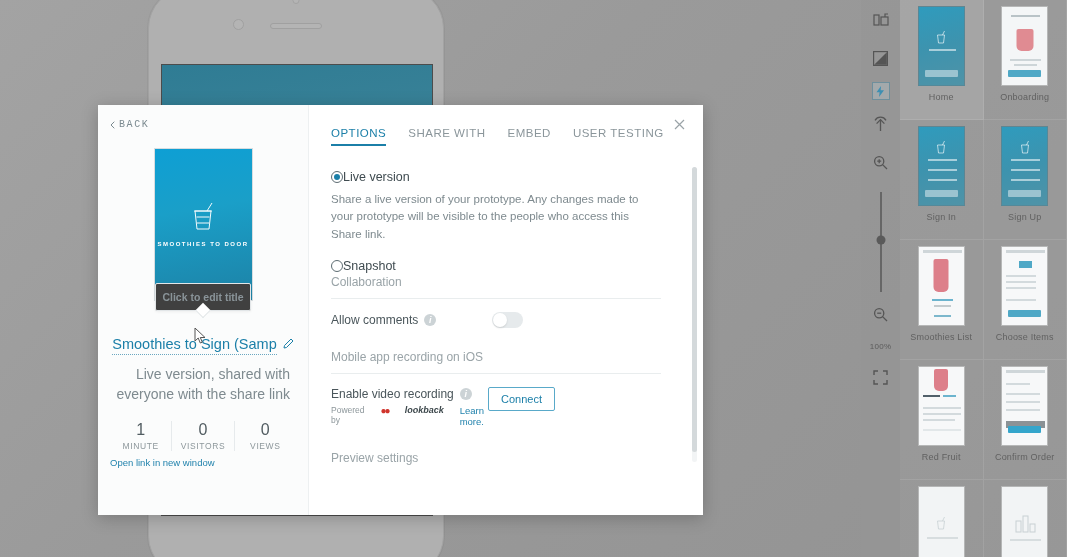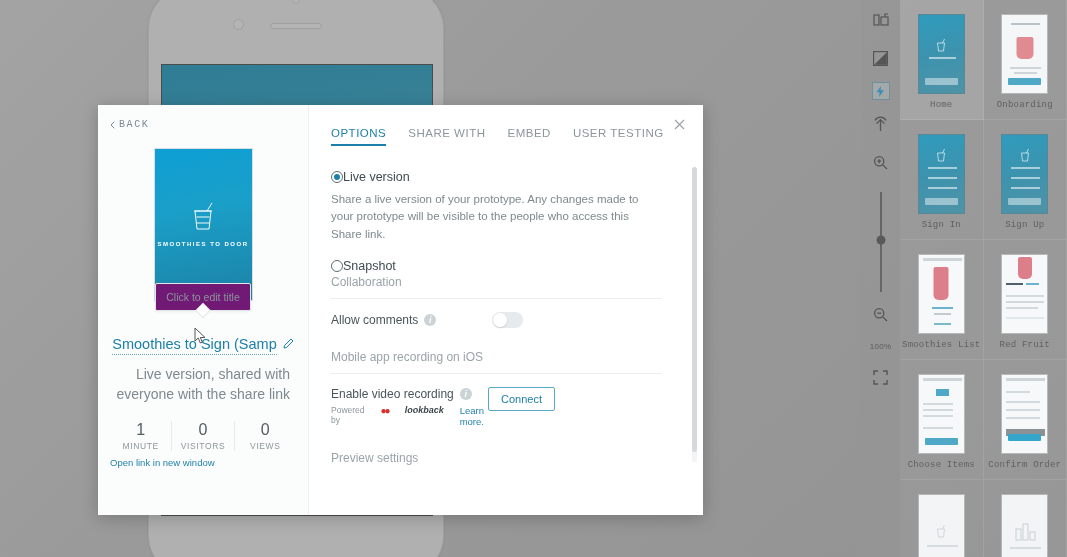--- a/index.html
+++ b/index.html
@@ -91,23 +91,22 @@
     grid-template-columns: 1fr 1fr;
     grid-auto-rows: 120px;
     overflow: hidden;
   }
   .screen-cell {
     position: relative;
     border-right: 1px solid rgba(255,255,255,.10);
     border-bottom: 1px solid rgba(255,255,255,.10);
     display: flex; flex-direction: column;
     align-items: center; justify-content: flex-start;
-    padding-top: 14px;
+    padding-top: 6px;
     cursor: pointer;
-    font-family: Liberation Mono, monospace;
   }
   .screen-cell.selected { background: rgba(185,185,185,.38); }
   .thumb {
     width: 47px; height: 80px;
     border: 1px solid rgba(120,120,120,.5);
     overflow: hidden;
     position: relative;
     background: #d9dde0;
   }
   .thumb.teal { background: linear-gradient(165deg,#2f9bbd 0%, #3d93ae 50%, #4f93a7 100%); }
@@ -164,27 +163,28 @@
   .cup-icon { width: 26px; height: 30px; opacity: .95; }
   .proto-brand {
     margin-top: 9px;
     font-size: 6px; letter-spacing: 1.5px; color: #ffffff; font-weight: bold;
   }
   .tooltip {
     position: absolute;
     left: 50%; transform: translateX(-50%);
     top: 178px;
     width: 96px;
-    background: #701a75;
+    background: #404040;
     border: 1px solid #e2e6e8;
     border-radius: 2px;
     padding: 7px 4px;
     text-align: center;
     font-size: 10.5px; color: #8a9499;
     box-shadow: 0 1px 3px rgba(0,0,0,.06);
+    font-weight: bold;
   }
   .tooltip:after {
     content: ""; position: absolute;
     left: 50%; bottom: -6px; transform: translateX(-50%) rotate(45deg);
     width: 10px; height: 10px; background: #fff;
     border-right: 1px solid #e2e6e8; border-bottom: 1px solid #e2e6e8;
   }
   .title-row {
     margin-top: 34px;
     display: flex; align-items: baseline; justify-content: center; gap: 6px;
@@ -452,42 +452,42 @@
         <div class="thumb-glass" style="top:12px;background:#dd7f8a;width:15px;height:33px;"></div>
         <div class="mini-line" style="left:13px;top:52px;width:21px;height:2px;background:#6cb4ce;"></div>
         <div class="mini-line" style="left:15px;top:58px;width:17px;height:2px;background:#c3cbce;"></div>
         <div class="mini-line" style="left:15px;top:68px;width:17px;height:2px;background:#7cb7cc;"></div>
       </div>
       <div class="thumb-label">Smoothies List</div>
     </div>
 
     <div class="screen-cell">
       <div class="thumb" style="background:#f7f8f9;">
+        <div class="mini-line" style="left:4px;top:3px;width:39px;height:3px;background:#cfd6d9;"></div>
+        <div class="mini-line" style="left:17px;top:14px;width:13px;height:7px;background:#4fa8c6;"></div>
+        <div class="mini-line" style="left:4px;top:28px;width:30px;height:2px;background:#d3dadd;"></div>
+        <div class="mini-line" style="left:4px;top:34px;width:30px;height:2px;background:#d3dadd;"></div>
+        <div class="mini-line" style="left:4px;top:40px;width:30px;height:2px;background:#d3dadd;"></div>
+        <div class="mini-line" style="left:4px;top:52px;width:30px;height:2px;background:#d3dadd;"></div>
+        <div class="thumb-btn" style="background:#4fa8c6;"></div>
+      </div>
+      <div class="thumb-label">Choose Items</div>
+    </div>
+
+    <div class="screen-cell">
+      <div class="thumb" style="background:#f7f8f9;">
         <div class="thumb-glass" style="top:2px;background:#dd7f8a;width:14px;height:22px;"></div>
         <div class="mini-line" style="left:4px;top:28px;width:17px;height:2px;background:#51606a;"></div>
         <div class="mini-line" style="left:24px;top:28px;width:13px;height:2px;background:#6cb4ce;"></div>
         <div class="mini-line" style="left:4px;top:40px;width:38px;height:2px;background:#d3dadd;"></div>
         <div class="mini-line" style="left:4px;top:46px;width:38px;height:2px;background:#d3dadd;"></div>
         <div class="mini-line" style="left:4px;top:52px;width:32px;height:2px;background:#d3dadd;"></div>
         <div class="mini-line" style="left:4px;top:62px;width:38px;height:2px;background:#e2e7e9;"></div>
       </div>
       <div class="thumb-label">Red Fruit</div>
-    </div>
-
-    <div class="screen-cell">
-      <div class="thumb" style="background:#f7f8f9;">
-        <div class="mini-line" style="left:4px;top:3px;width:39px;height:3px;background:#cfd6d9;"></div>
-        <div class="mini-line" style="left:17px;top:14px;width:13px;height:7px;background:#4fa8c6;"></div>
-        <div class="mini-line" style="left:4px;top:28px;width:30px;height:2px;background:#d3dadd;"></div>
-        <div class="mini-line" style="left:4px;top:34px;width:30px;height:2px;background:#d3dadd;"></div>
-        <div class="mini-line" style="left:4px;top:40px;width:30px;height:2px;background:#d3dadd;"></div>
-        <div class="mini-line" style="left:4px;top:52px;width:30px;height:2px;background:#d3dadd;"></div>
-        <div class="thumb-btn" style="background:#4fa8c6;"></div>
-      </div>
-      <div class="thumb-label">Choose Items</div>
     </div>
 
     <div class="screen-cell">
       <div class="thumb" style="background:#f7f8f9;">
         <div class="mini-line" style="left:4px;top:3px;width:39px;height:3px;background:#cfd6d9;"></div>
         <div class="mini-line" style="left:4px;top:16px;width:24px;height:2px;background:#d3dadd;"></div>
         <div class="mini-line" style="left:4px;top:26px;width:34px;height:2px;background:#d3dadd;"></div>
         <div class="mini-line" style="left:4px;top:34px;width:34px;height:2px;background:#d3dadd;"></div>
         <div class="mini-line" style="left:4px;top:42px;width:34px;height:2px;background:#d3dadd;"></div>
         <div class="mini-line" style="left:4px;top:54px;width:39px;height:7px;background:#8b9296;"></div>

